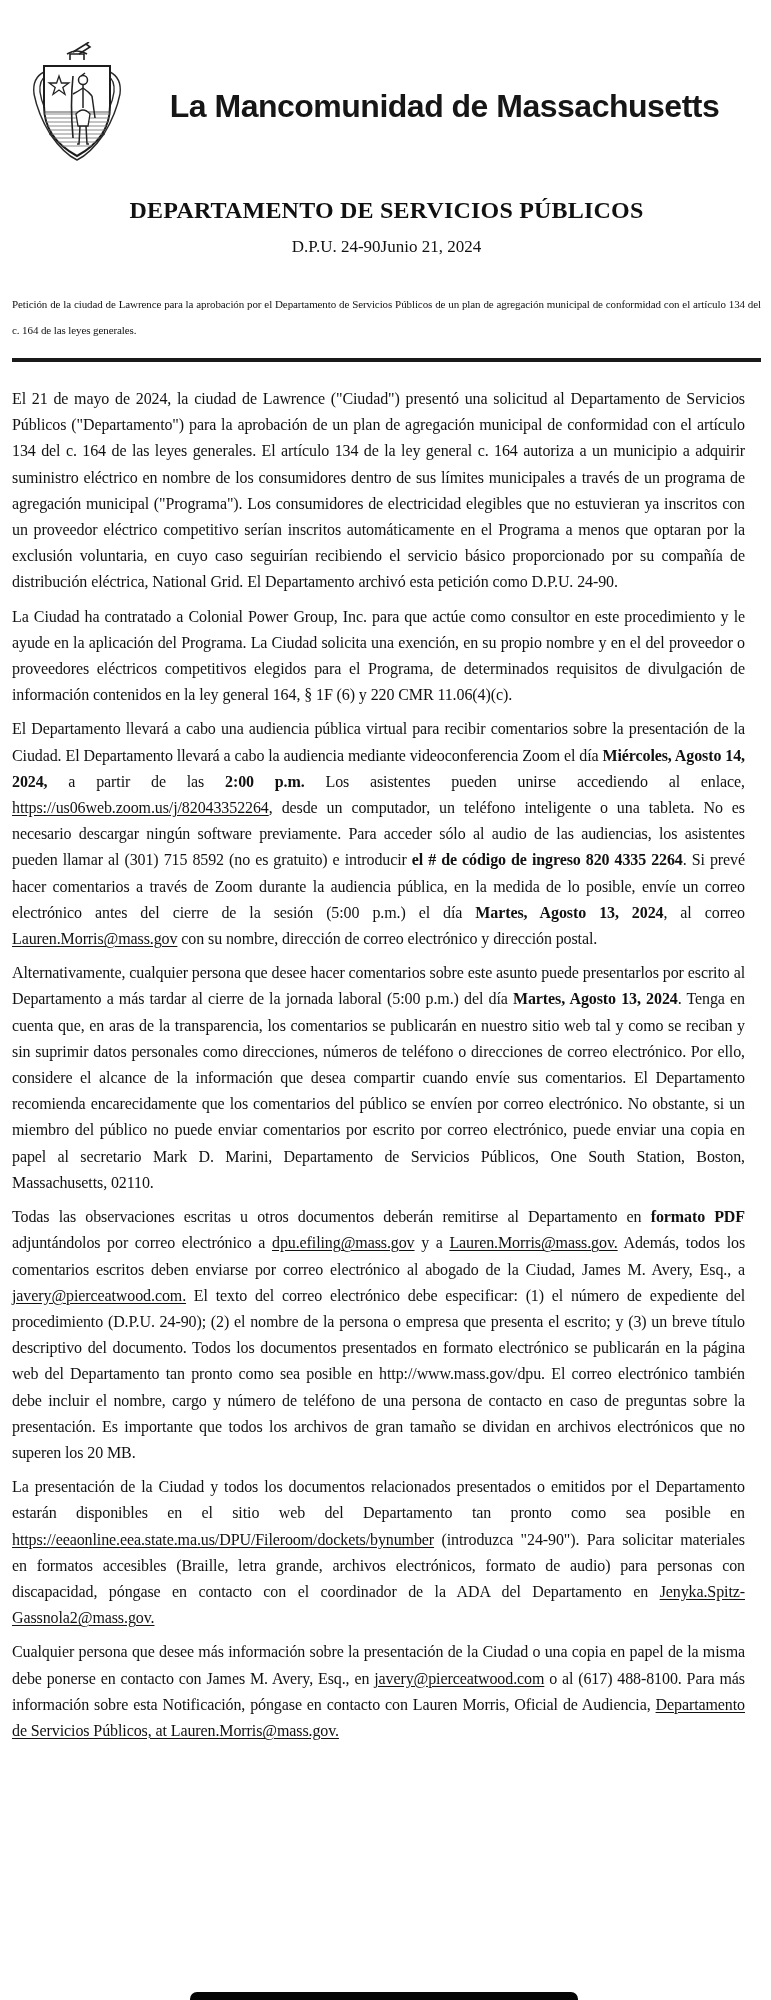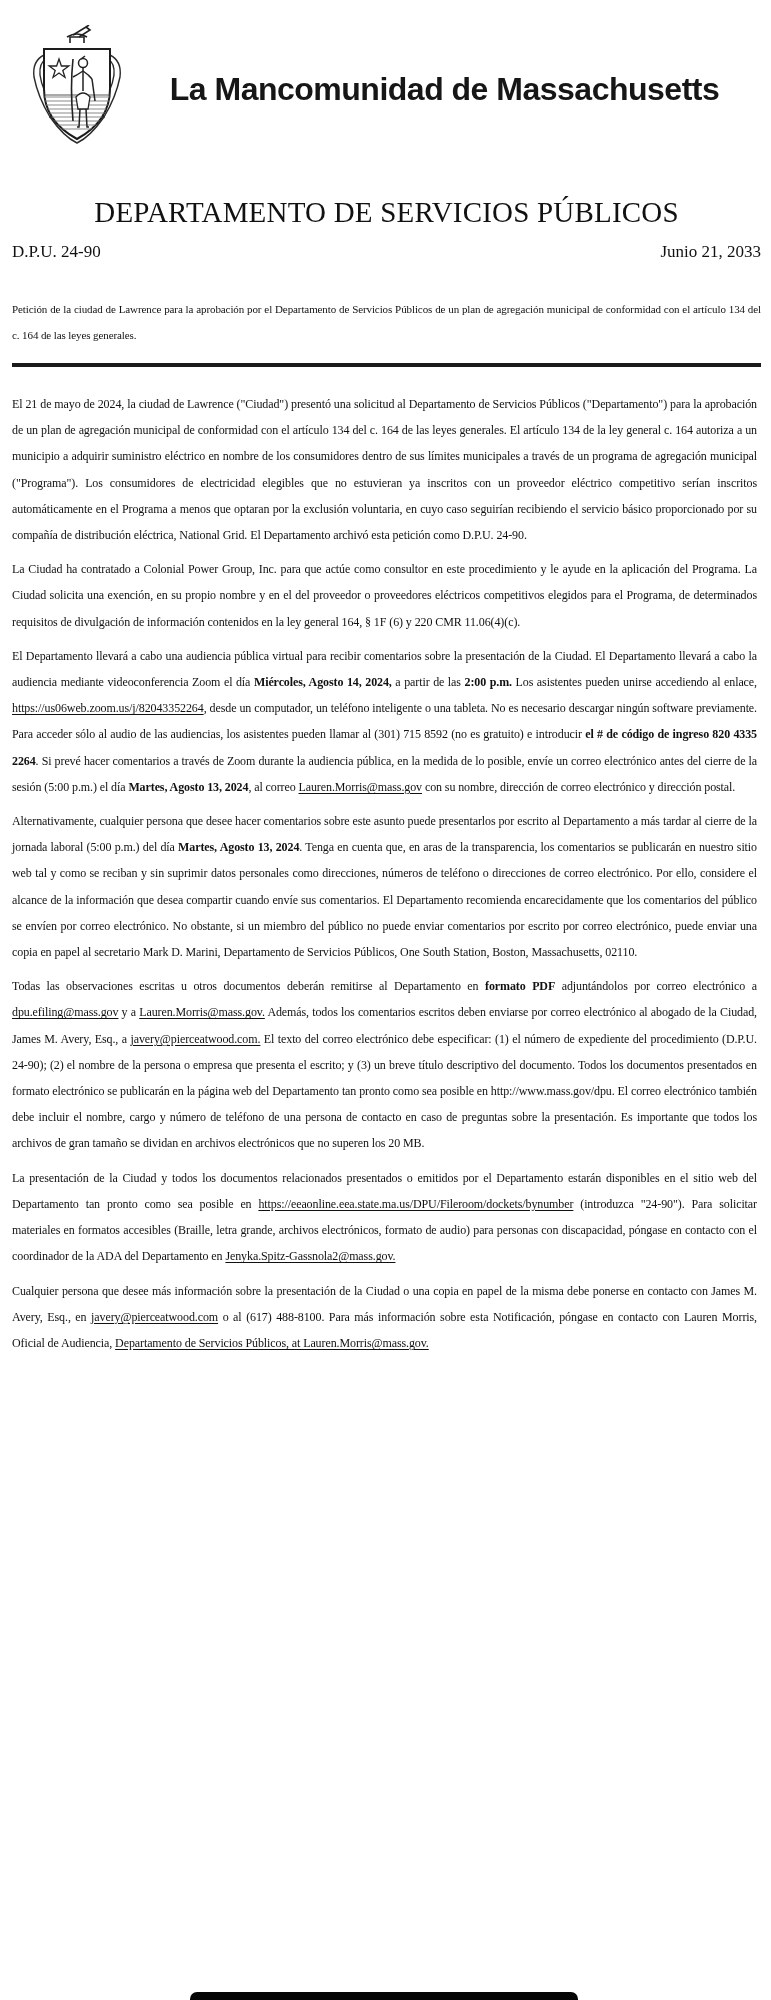--- a/index.html
+++ b/index.html
@@ -4,62 +4,62 @@
 <style>
   html, body { margin: 0; padding: 0; }
   body {
     width: 771px; height: 2000px;
     background: #ffffff;
     overflow: hidden;
     position: relative;
     font-family: "Liberation Serif", "DejaVu Serif", serif;
     color: #111111;
   }
-  .page { padding: 24px 10px 0 12px; }
+  .page { padding: 41px 10px 0 12px; }
 
   
   .header { display: flex; align-items: center; height: 130px; }
   .seal { width: 102px; height: 128px; flex: 0 0 auto; margin-left: 14px; }
   .title-wrap { flex: 1 1 auto; display: flex; justify-content: center; }
   .commonwealth-title {
     font-family: "Liberation Sans", "DejaVu Sans", sans-serif;
     font-weight: bold; font-size: 32px; color: #161616;
     letter-spacing: -0.5px; white-space: nowrap;
   }
 
   .dept-heading {
-    margin-top: 42px; text-align: center;
-    font-weight: normal; font-size: 29px; letter-spacing: 0.2px;
+    margin-top: 26px; text-align: center;
+    font-weight: bold; font-size: 24px; letter-spacing: 0.2px;
   }
 
   .notice-heading {
     margin-top: 38px; text-align: center;
     font-size: 18.5px; line-height: 31px;
     text-decoration: underline; text-underline-offset: 3px;
     padding: 0 2px;
   }
 
   .docket-row {
-    margin-top: 13px; display: flex; justify-content: space-between;
+    margin-top: 13px; display: flex; justify-content: center;
     font-size: 17px;
   }
 
   .summary {
     margin-top: 34px; font-size: 11px; line-height: 26px;
     text-align: justify; letter-spacing: -0.1px;
   }
 
   .divider {
     margin-top: 15px; height: 4px; background: #1a1a1a; border: none; width: 100%;
   }
 
   .doc-body { margin-top: 24px; }
   .para {
-    margin: 0 4px 8px 0;
-    font-size: 12px; line-height: 26.2px;
+    margin: 0 16px 8px 0;
+    font-size: 16px; line-height: 26.2px;
     text-align: justify; letter-spacing: -0.1px;
   }
   .para .b { font-weight: bold; }
   .para .u { text-decoration: underline; text-underline-offset: 2px; }
 
   .bottom-bar {
     position: absolute; left: 190px; top: 1992px;
     width: 388px; height: 14px;
     background: #050505; border-radius: 7px 7px 0 0;
   }
@@ -129,21 +129,21 @@
     <div class="title-wrap">
       <div class="commonwealth-title">La Mancomunidad de Massachusetts</div>
     </div>
   </div>
 
   <div class="dept-heading">DEPARTAMENTO DE SERVICIOS PÚBLICOS</div>
 
 
   <div class="docket-row">
     <span>D.P.U. 24-90</span>
-    <span>Junio 21, 2033</span>
+    <span>Junio 21, 2024</span>
   </div>
 
   <div class="summary">Petición de la ciudad de Lawrence para la aprobación por el Departamento de Servicios Públicos de un plan de agregación municipal de conformidad con el artículo 134 del c. 164 de las leyes generales.</div>
 
   <div class="divider"></div>
 
   <div class="doc-body">
       <p class="para"><span>El 21 de mayo de 2024, la ciudad de Lawrence ("Ciudad") presentó una solicitud al Departamento de Servicios Públicos ("Departamento") para la aprobación de un plan de agregación municipal de conformidad con el artículo 134 del c. 164 de las leyes generales. El artículo 134 de la ley general c. 164 autoriza a un municipio a adquirir suministro eléctrico en nombre de los consumidores dentro de sus límites municipales a través de un programa de agregación municipal ("Programa"). Los consumidores de electricidad elegibles que no estuvieran ya inscritos con un proveedor eléctrico competitivo serían inscritos automáticamente en el Programa a menos que optaran por la exclusión voluntaria, en cuyo caso seguirían recibiendo el servicio básico proporcionado por su compañía de distribución eléctrica, National Grid. El Departamento archivó esta petición como D.P.U. 24-90.</span></p>
       <p class="para"><span>La Ciudad ha contratado a Colonial Power Group, Inc. para que actúe como consultor en este procedimiento y le ayude en la aplicación del Programa. La Ciudad solicita una exención, en su propio nombre y en el del proveedor o proveedores eléctricos competitivos elegidos para el Programa, de determinados requisitos de divulgación de información contenidos en la ley general 164, § 1F (6) y 220 CMR 11.06(4)(c).</span></p>
       <p class="para"><span>El Departamento llevará a cabo una audiencia pública virtual para recibir comentarios sobre la presentación de la Ciudad. El Departamento llevará a cabo la audiencia mediante videoconferencia Zoom el día </span><span class="b">Miércoles, Agosto 14, 2024,</span><span> a partir de las </span><span class="b">2:00 p.m.</span><span> Los asistentes pueden unirse accediendo al enlace, </span><span class="u">https://us06web.zoom.us/j/82043352264</span><span>, desde un computador, un teléfono inteligente o una tableta. No es necesario descargar ningún software previamente. Para acceder sólo al audio de las audiencias, los asistentes pueden llamar al (301) 715 8592 (no es gratuito) e introducir </span><span class="b">el # de código de ingreso 820 4335 2264</span><span>. Si prevé hacer comentarios a través de Zoom durante la audiencia pública, en la medida de lo posible, envíe un correo electrónico antes del cierre de la sesión (5:00 p.m.) el día </span><span class="b">Martes, Agosto 13, 2024</span><span>, al correo </span><span class="u">Lauren.Morris@mass.gov</span><span> con su nombre, dirección de correo electrónico y dirección postal.</span></p>

